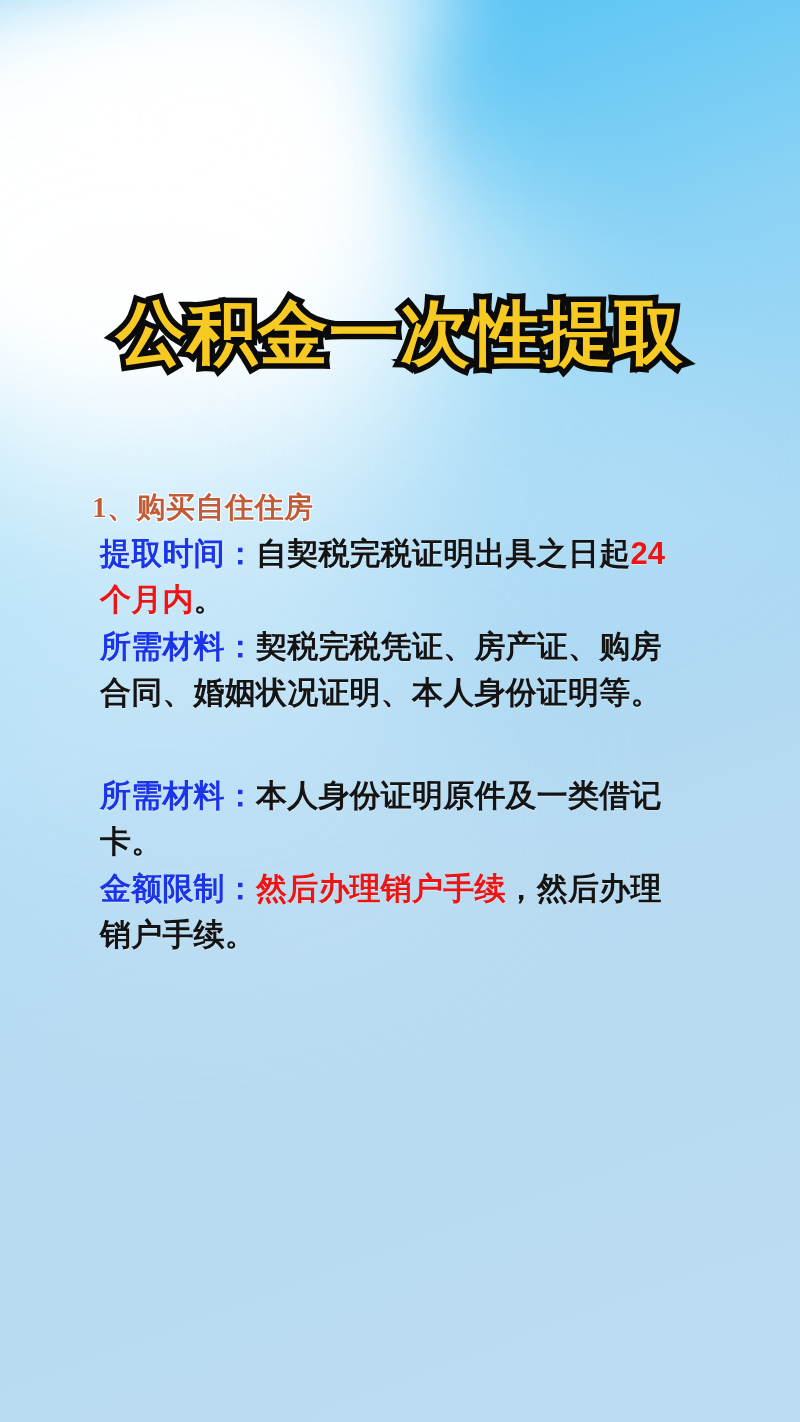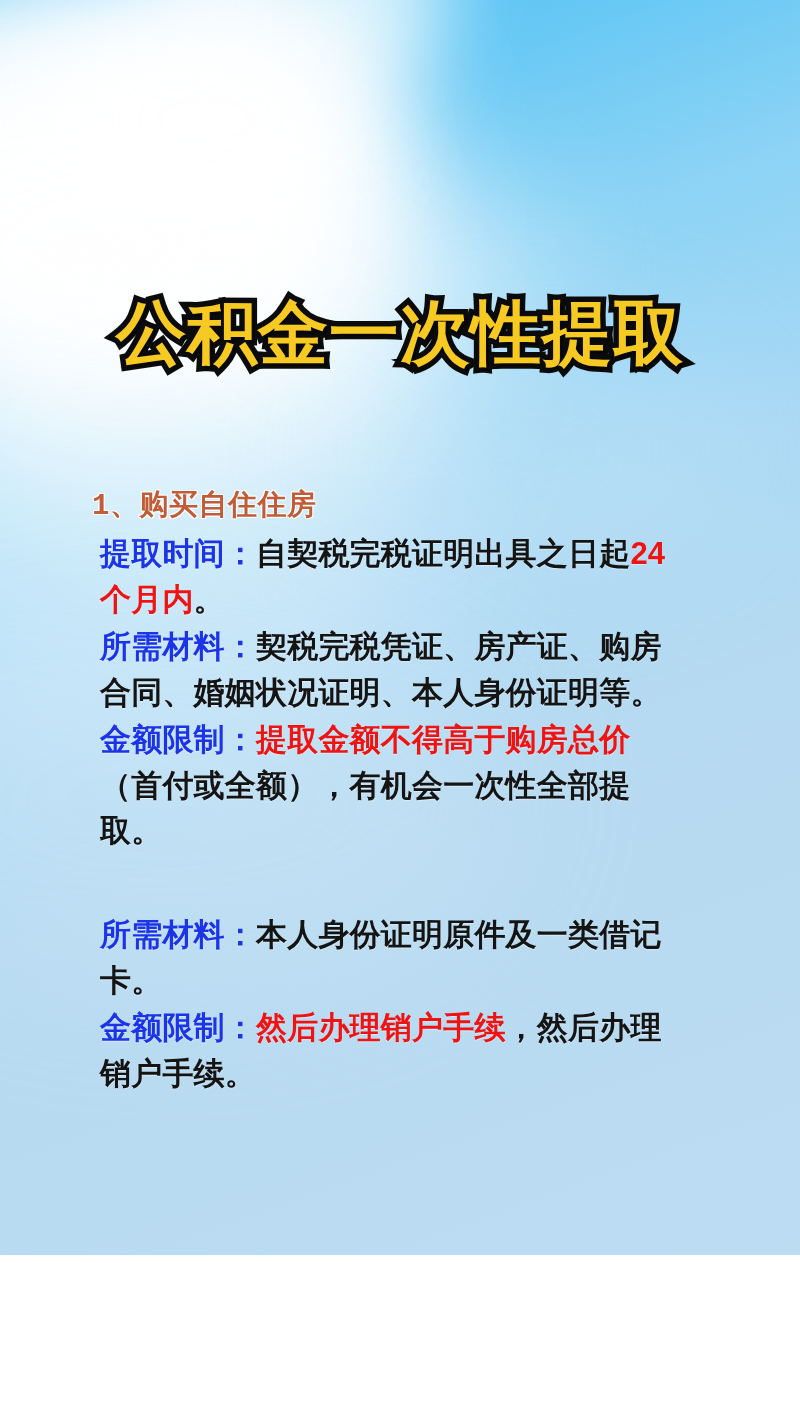--- a/index.html
+++ b/index.html
@@ -7,21 +7,21 @@
     padding: 0;
     background: #ffffff;
   }
   body {
     font-family: "Liberation Sans", "DejaVu Sans", sans-serif;
   }
 
   #poster {
     position: relative;
     width: 800px;
-    height: 1255px;
+    height: 1422px;
     overflow: hidden;
     
     background:
       linear-gradient(160deg, #49bcf1 0%, #66c8f4 14%, #8cd3f5 28%, #a9d8f4 46%, #b6daf1 62%, #bcdcf2 100%);
   }
 
   
   .cloud {
     position: absolute;
     border-radius: 50%;
@@ -69,21 +69,21 @@
     left: 92px;
     top: 487px;
     width: 600px;
     z-index: 4;
   }
 
   .section { margin: 0 0 0 0; }
   .section + .section { margin-top: 58px; }
 
   .section-heading {
-    font-family: Liberation Mono, monospace;
+    font-family: Liberation Serif, serif;
     font-weight: bold;
     font-size: 29px;
     line-height: 1.38;
     color: #c05d38;
     text-shadow:
       1px 1px 0 rgba(255,255,255,.95),
       -1px 1px 0 rgba(255,255,255,.95),
       1px -1px 0 rgba(255,255,255,.95),
       -1px -1px 0 rgba(255,255,255,.95);
     margin: 0 0 4px 0;
@@ -123,21 +123,20 @@
 
   <div id="title-wrap">
     <div id="poster-title">公积金一次性提取</div>
   </div>
 
   <div id="content">
       <div class="section">
         <div class="section-heading">1、购买自住住房</div>
         <p class="row"><span class="lbl">提取时间：</span><span class="blk">自契税完税证明出具之日起</span><span class="red">24个月内</span><span class="blk">。</span></p>
         <p class="row"><span class="lbl">所需材料：</span><span class="blk">契税完税凭证、房产证、购房合同、婚姻状况证明、本人身份证明等。</span></p>
-        <p class="row"><span class="lbl">金额限制：</span><span class="red">提取金额不得高于购房总价</span><span class="blk">（首付或全额），有机会一次性全部提取。</span></p>
       </div>
       <div class="section">
         <p class="row"><span class="lbl">所需材料：</span><span class="blk">本人身份证明原件及一类借记卡。</span></p>
         <p class="row"><span class="lbl">金额限制：</span><span class="red">然后办理销户手续</span><span class="blk">，然后办理销户手续。</span></p>
       </div>
     </div>
 
 </div>
 
 </body></html>

